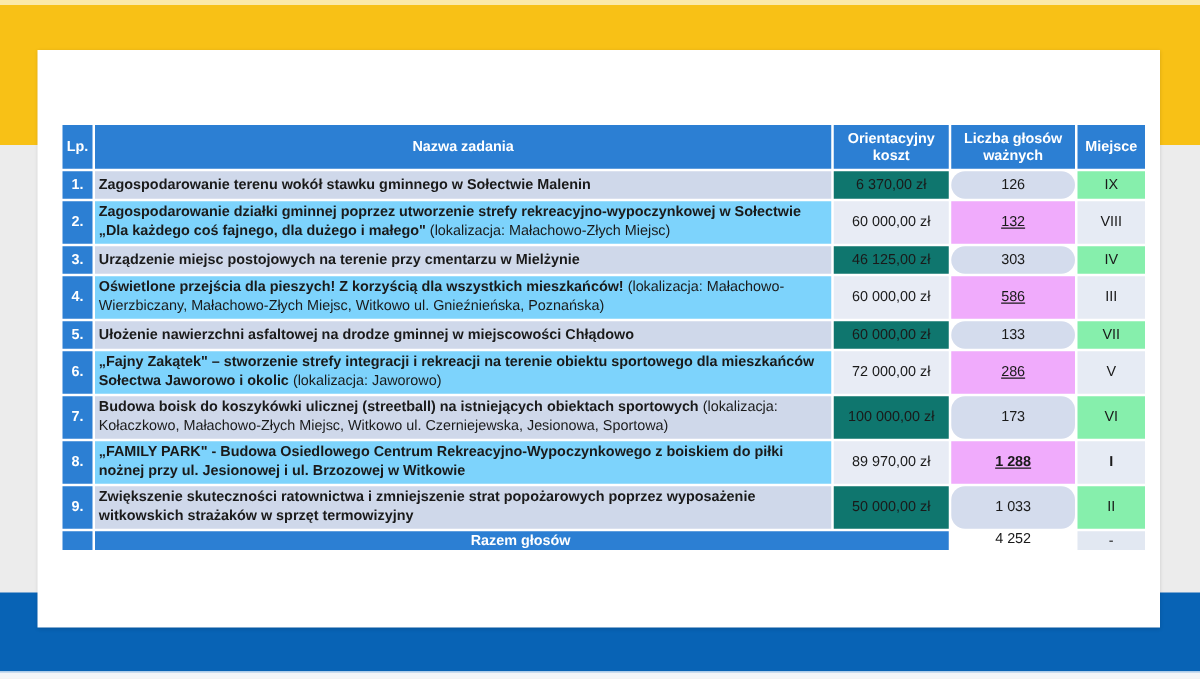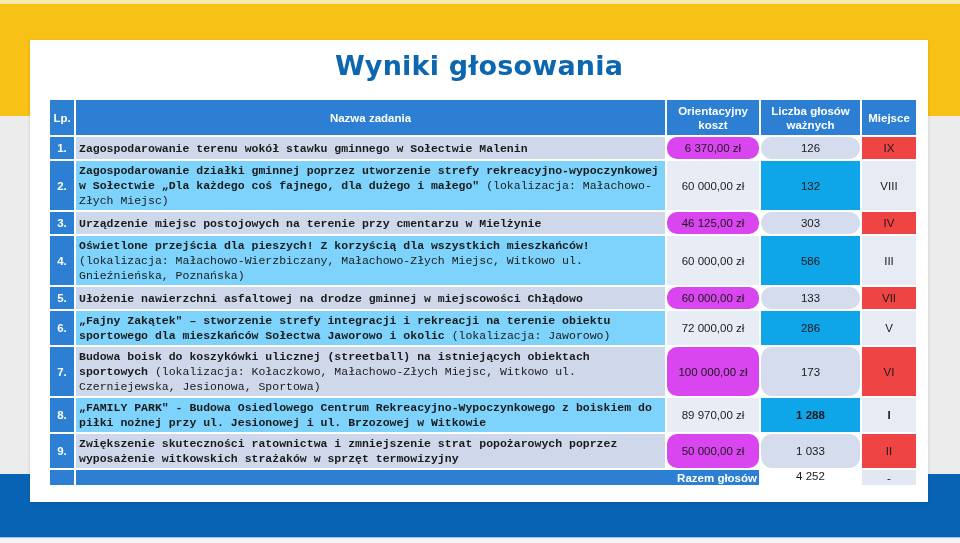--- a/index.html
+++ b/index.html
@@ -68,55 +68,53 @@
     background: #2c7fd3;
     color: #ffffff;
     font-weight: bold;
     text-align: center;
     font-size: 11.5px;
   }
   td.name {
     padding: 2px 4px 2px 3px;
     line-height: 15px;
     text-align: left;
-    font-family: Liberation Mono, monospace;
   }
   td.name .bold { font-weight: bold; }
   td.num { text-align: center; white-space: nowrap; }
   tr.odd td.name  { background: #cfd8ea; }
-  tr.odd td.cost  { background: #d946ef; border-radius: 10px; }
+  tr.odd td.cost  { background: #0f766e; }
   tr.odd td.votes { background: #d4dced; border-radius: 11px; }
-  tr.odd td.place { background: #ef4444; }
+  tr.odd td.place { background: #86efac; }
   tr.even td.name  { background: #7dd3fc; }
   tr.even td.cost  { background: #e8ecf5; margin-top: 10px; }
-  tr.even td.votes { background: #0ea5e9; }
+  tr.even td.votes { background: #f0abfc; text-decoration: underline; }
   tr.even td.place { background: #e6ebf4; }
   tr.h1 td { height: 22px; }
   tr.h2 td { height: 34px; }
   td.strong { font-weight: bold; }
-  tr.total td { height: 15px; }
+  tr.total td { height: 15px; text-align: center; }
   td.total-blank { background: #2c7fd3; }
   td.total-label {
     background: #2c7fd3; color: #ffffff; font-weight: bold;
     text-align: right; padding-right: 2px; font-size: 11.5px;
   }
   td.total-votes { background: #ffffff; text-align: center; vertical-align: top; line-height: 12px; }
   td.total-place { background: #e2e8f2; text-align: center; }
 </style>
 </head>
 <body>
 
 <div class="band-top"></div>
 <div class="band-top-edge"></div>
 <div class="band-mid"></div>
 <div class="band-bottom"></div>
 <div class="band-bottom-edge"></div>
 
 <div class="card">
-  <div class="title">Wyniki głosowania</div>
 
   <table class="results">
     <colgroup>
       <col style="width:24px">
       <col style="width:589px">
       <col style="width:92px">
       <col style="width:99px">
       <col style="width:54px">
     </colgroup>
     <thead>

